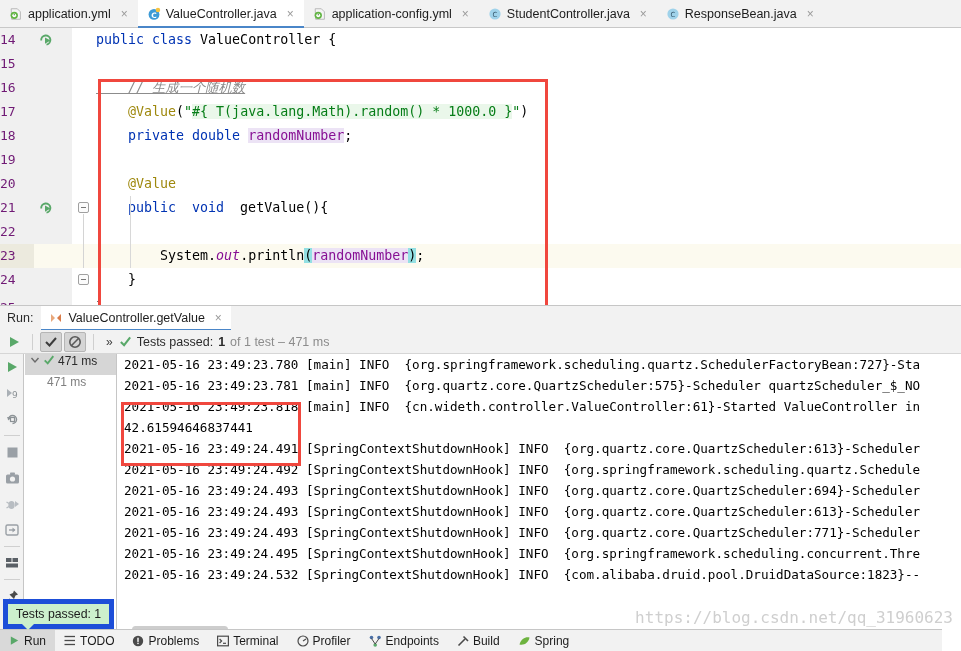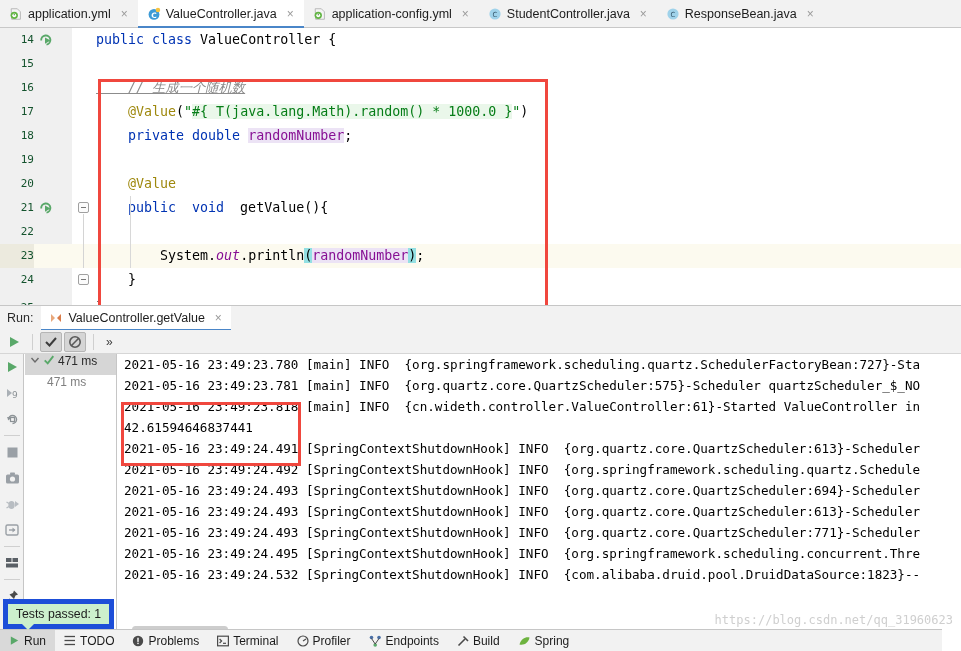--- a/index.html
+++ b/index.html
@@ -54,21 +54,21 @@
   }
   .coderow {
     position: absolute; left: 0; width: 961px; height: 24px;
     font-family: "DejaVu Sans Mono", monospace; font-size: 13.3px;
     line-height: 24px; white-space: pre;
   }
   .coderow.cur { background: #fcfaef; }
   .coderow.cur .ln { background: #eceade; }
   .ln {
     position: absolute; left: 0; width: 34px; height: 24px;
-    text-align: right; color: #14532d; font-size: 11px;
+    color: #701a75; font-size: 13px;
     font-family: "DejaVu Sans Mono", monospace;
   }
   .codetext { position: absolute; left: 96px; color: #000000; }
 
   .k  { color: #0033b3; }          
   .an { color: #9e880d; }          
   .st { color: #067d17; }          
   .cm { color: #8c8c8c; font-style: italic; text-decoration: underline; }  
   .fld{ color: #871094; }          
   .stf{ color: #871094; font-style: italic; }          
@@ -202,21 +202,21 @@
   }
   .sb-item {
     display: flex; align-items: center; gap: 4px;
     font-size: 12px; color: #1c1c1c; padding: 0 9px; height: 22px;
   }
   .sb-item.active { background: #d9d9d9; }
 
   .watermark {
     position: absolute; right: 8px; bottom: 24px;
     font-family: "DejaVu Sans Mono", monospace;
-    font-size: 12px; color: #cfcfcf; z-index: 15;
+    font-size: 16px; color: #cfcfcf; z-index: 15;
   }
 </style>
 </head>
 <body>
 
 <div class="tabbar">
     <div class="tab">
       <span>
         <svg class="ficon" viewBox="0 0 16 16">
           <path d="M2.5 2 h7 l3.5 3.5 V14 h-10 Z" fill="#f5f5f5" stroke="#b0b0b0" stroke-width="1"></path>
@@ -336,20 +336,28 @@
     </svg>
   </div>
   <div class="tbbtn pressed">
     <svg width="14" height="14" viewBox="0 0 14 14">
       <circle cx="7" cy="7" r="5.2" stroke="#5a5a5a" stroke-width="1.6" fill="none"></circle>
       <line x1="3.3" y1="10.7" x2="10.7" y2="3.3" stroke="#5a5a5a" stroke-width="1.6"></line>
     </svg>
   </div>
   <div class="tb2-sep"></div>
   <span class="chev">»</span>
+  <div class="teststatus">
+    <svg width="13" height="13" viewBox="0 0 14 14">
+      <path d="M2,7.5 L5.5,11 L12,2.5" stroke="#59a869" stroke-width="2.2" fill="none"></path>
+    </svg>
+    <span>Tests passed:</span>
+    <b>1</b>
+    <span class="dim">of 1 test – 471 ms</span>
+  </div>
 </div>
 
 <div class="vtoolbar">
   <div class="vbtn">
     <svg width="14" height="14" viewBox="0 0 14 14">
         <polygon points="3,2 12,7 3,12" fill="#59a869"></polygon>
       </svg>
   </div>
   <div class="vbtn">
     <svg width="15" height="15" viewBox="0 0 15 15">

